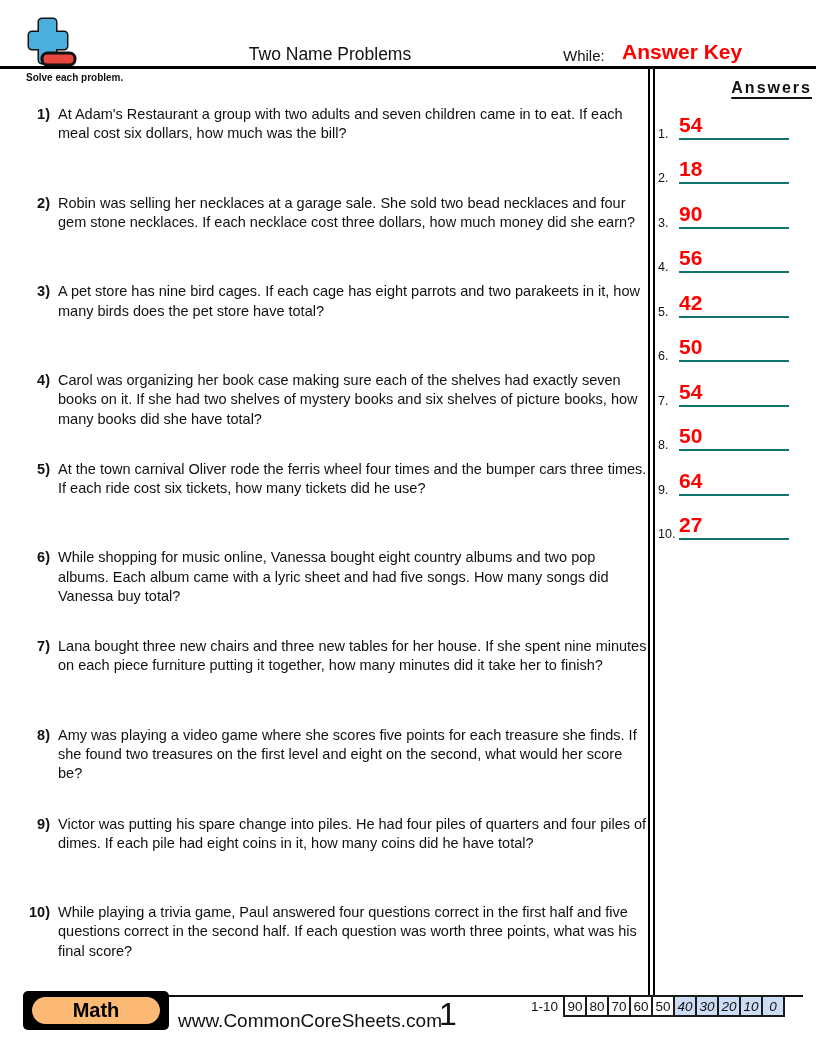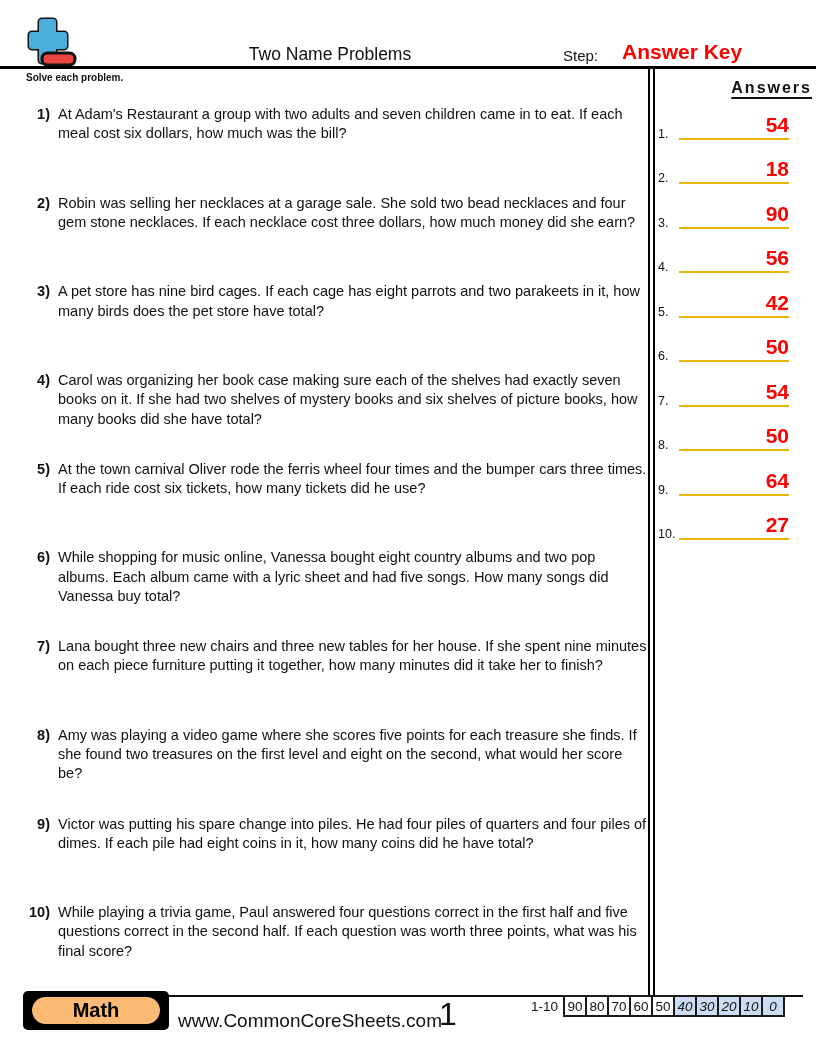--- a/index.html
+++ b/index.html
@@ -24,21 +24,21 @@
   
   .answers-divider{position:absolute;left:648px;top:69px;height:926px;width:7px;
                    border-left:2px solid #000;border-right:2px solid #000;box-sizing:border-box;}
   .answers-heading{position:absolute;left:662px;top:71px;width:150px;text-align:right;
                    font-size:16px;font-weight:bold;letter-spacing:2px;
                    text-decoration:underline;text-underline-offset:4px;text-decoration-thickness:2px;margin-top:8px;}
   .answers-list{position:absolute;left:655px;top:101px;width:150px;}
   .ans-item{position:relative;height:44.5px;}
   .ans-num{position:absolute;left:3px;bottom:5px;font-size:12.5px;}
   .ans-line{position:absolute;left:24px;right:16px;bottom:6px;height:36px;
-            border-bottom:2px solid #eab308;display:flex;align-items:flex-end;justify-content:flex-end;}
+            border-bottom:2px solid #0f766e;display:flex;align-items:flex-end;justify-content:flex-start;}
   .ans-value{font-size:21px;font-weight:bold;color:#ff0000;line-height:1;padding-bottom:3px;}
 
   
   .footer-rule{position:absolute;left:23px;top:995px;width:780px;height:2.2px;background:#111;}
   .subject-badge{position:absolute;left:23px;top:991px;width:146px;height:39px;background:#000;
                  border-radius:5px;display:flex;align-items:center;justify-content:center;}
   .subject-pill{width:128px;height:27px;background:#fdba74;border-radius:14px;
                 display:flex;align-items:center;justify-content:center;
                 font-size:20px;font-weight:bold;color:#000;}
   .website{position:absolute;left:178px;top:1010px;font-size:19px;}
@@ -60,21 +60,21 @@
       <rect x="12" y="2" width="17" height="44" rx="3"></rect>
       <rect x="2" y="15" width="38" height="17" rx="3"></rect>
     </g>
     <g fill="#4aafdc" stroke="none">
       <rect x="12" y="2" width="17" height="44" rx="3"></rect>
       <rect x="2" y="15" width="38" height="17" rx="3"></rect>
     </g>
     <rect x="15" y="36" width="33" height="12" rx="5.5" fill="#e8463f" stroke="#111" stroke-width="3"></rect>
   </svg>
   <div class="title">Two Name Problems</div>
-  <div class="name-label">Step:</div>
+  <div class="name-label">While:</div>
   <div class="name-value">Answer Key</div>
   <div class="header-rule"></div>
   <div class="instructions">Solve each problem.</div>
 
   <div class="problems">
     <div class="problem">
       <span class="pnum">1)</span>
       <span class="ptext">At Adam's Restaurant a group with two adults and seven children came in to eat. If each meal cost six dollars, how much was the bill?</span>
     </div>
     <div class="problem">

